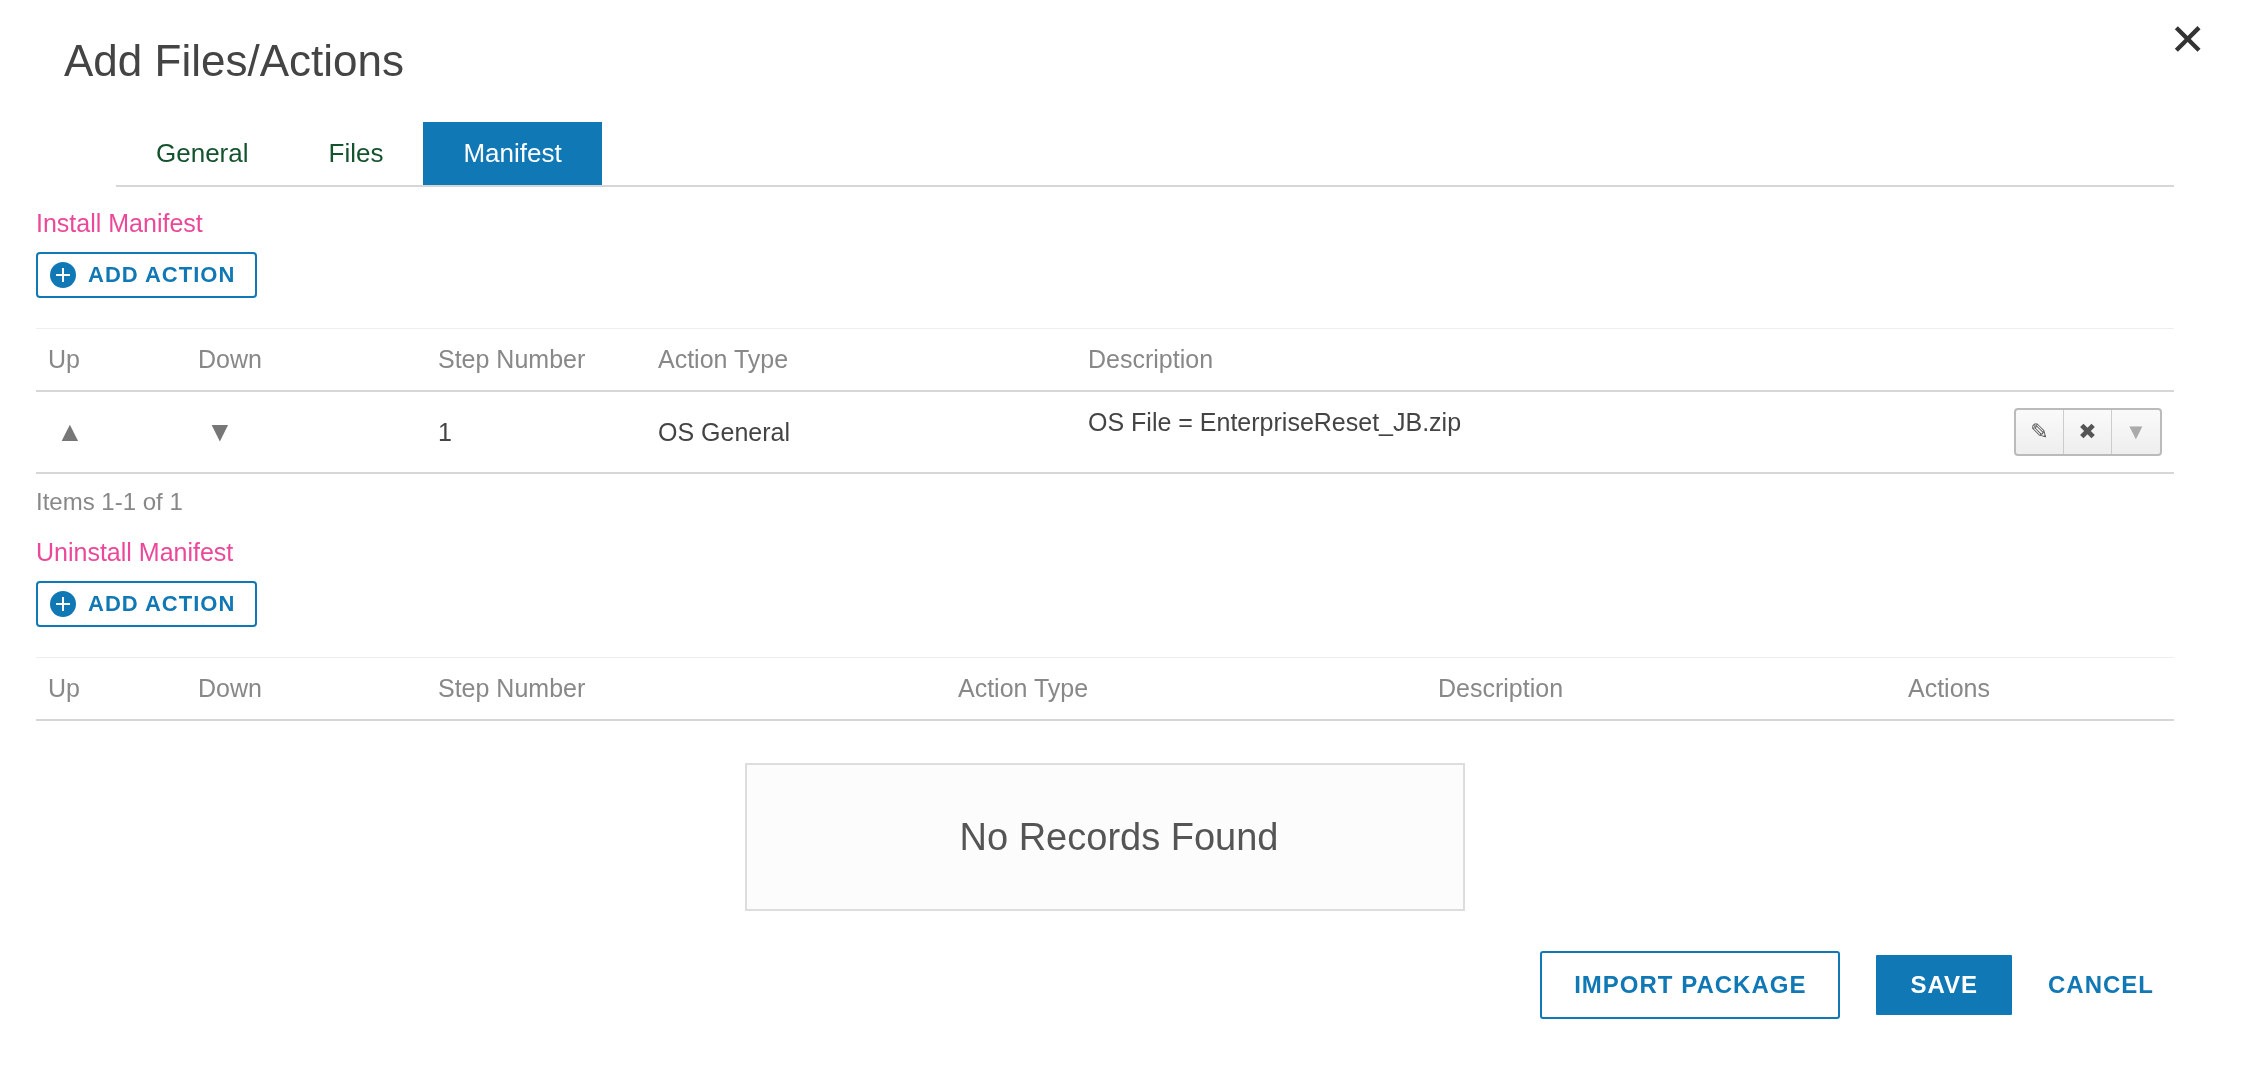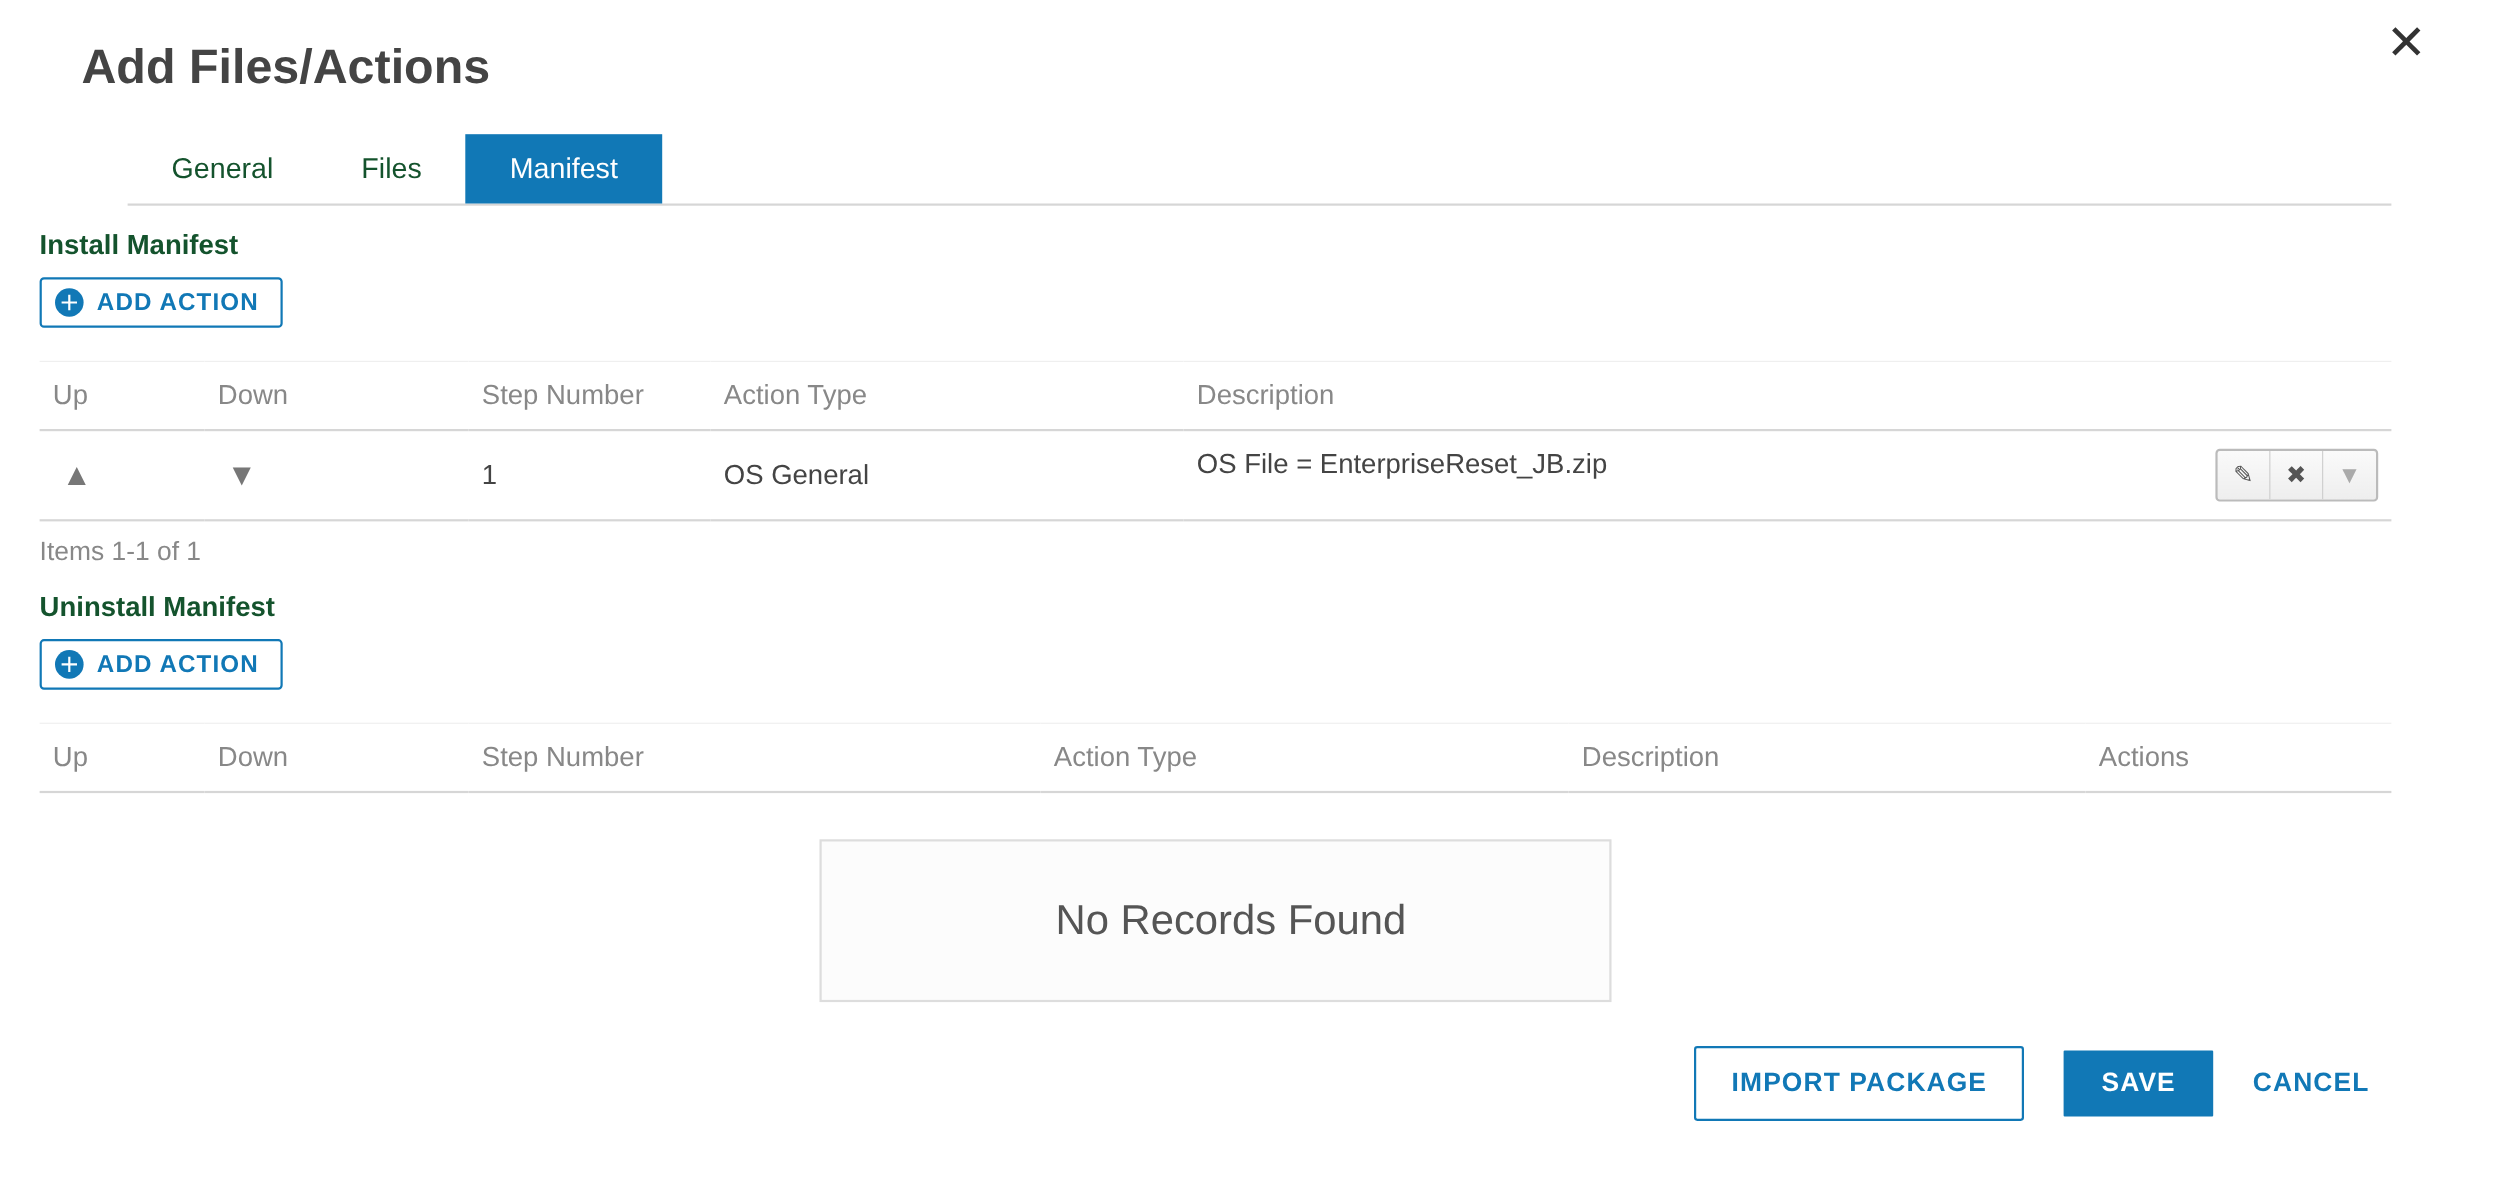--- a/index.html
+++ b/index.html
@@ -32,23 +32,23 @@
     right: 60px;
     font-size: 44px;
     line-height: 1;
     color: #333;
     cursor: pointer;
     font-weight: 300;
     user-select: none;
   }
   .page-title {
     font-size: 44px;
-    font-weight: 700;
+    font-weight: 400;
     color: #444;
-    margin: 24px 0 36px 38px;
+    margin: 24px 0 36px 28px;
   }
   
   .tabs {
     display: flex;
     margin-left: 80px;
     border-bottom: 2px solid #d6d6d6;
     width: calc(100% - 80px);
     margin-right: 20px;
   }
   .tab {
@@ -57,22 +57,22 @@
     color: #14532d;
     cursor: pointer;
   }
   .tab.active {
     background: #1178b6;
     color: #fff;
   }
   
   .section-heading {
     font-size: 25px;
-    font-weight: 700;
-    color: #14532d;
+    font-weight: 400;
+    color: #ec4899;
     margin: 22px 0 14px 0;
   }
   
   .add-action {
     display: inline-flex;
     align-items: center;
     border: 2px solid #1178b6;
     color: #1178b6;
     background: #fff;
     border-radius: 4px;

